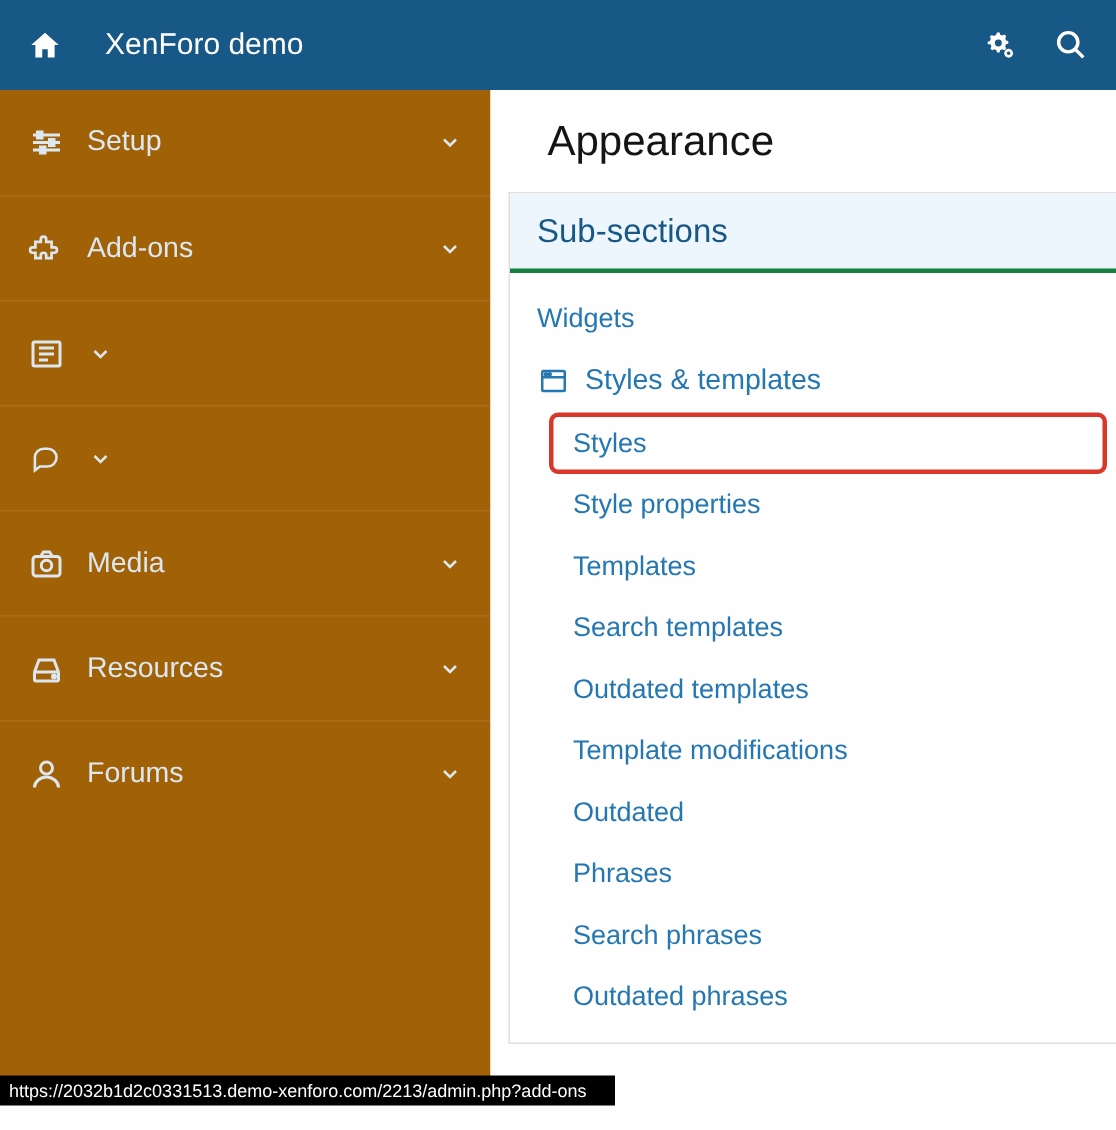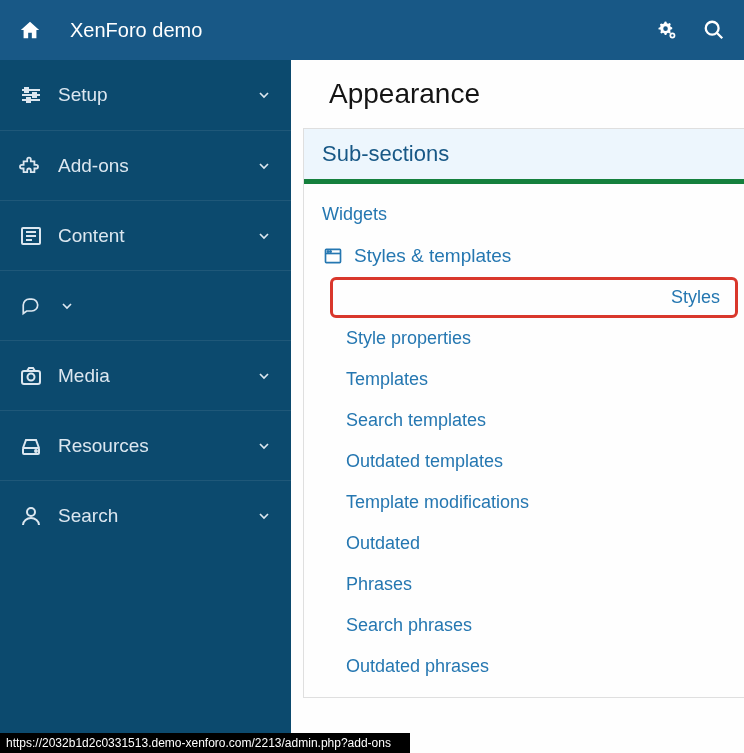--- a/index.html
+++ b/index.html
@@ -44,22 +44,22 @@
       cursor: pointer;
       display: flex;
       align-items: center;
       justify-content: center;
     }
     .container {
       display: flex;
       height: calc(100% - 60px - 20px);
     }
     .sidebar {
-      width: 291px;
-      background: #0c4a6e;
+      width: 327px;
+      background: #a16207;
       color: #fff;
       overflow-y: auto;
     }
     .sidebar-item {
       display: flex;
       align-items: center;
       padding: 0 18px;
       height: 70px;
       cursor: pointer;
       border-top: 1px solid rgba(255,255,255,0.08);
@@ -102,21 +102,21 @@
     .sub-panel {
       border: 1px solid #dfdfdf;
       border-right: none;
       margin-left: 12px;
     }
     .sub-header {
       background: #edf6fd;
       color: #185886;
       font-size: 22px;
       padding: 12px 18px;
-      border-bottom: 5px solid #15803d;
+      border-bottom: 3px solid #15803d;
     }
     .sub-list {
       padding: 10px 0;
     }
     .sub-link {
       display: block;
       padding: 10px 18px;
       color: #2577b1;
       font-size: 18px;
       text-decoration: none;
@@ -145,25 +145,24 @@
       font-size: 18px;
       text-decoration: none;
       cursor: pointer;
     }
     .sub-child.highlighted {
       outline: 3px solid #d9372c;
       outline-offset: -3px;
       border-radius: 6px;
       margin: 0 6px 0 26px;
       padding: 10px 18px 10px 16px;
-      text-align: right;
     }
     .status-bar {
       position: absolute;
-      bottom: 0;
+      bottom: 16px;
       left: 0;
       right: 0;
       height: 20px;
       background: #000;
       color: #fff;
       font-size: 12px;
       display: flex;
       align-items: center;
       padding: 0 6px;
       font-family: Arial, sans-serif;
@@ -235,21 +234,20 @@
     </div>
     <div class="sidebar-item">
       <div class="sidebar-icon">
         <svg viewBox="0 0 24 24" width="24" height="24" fill="none" stroke="#dce7f0" stroke-width="2">
             <rect x="3" y="4" width="18" height="16" rx="1"></rect>
             <line x1="7" y1="8" x2="17" y2="8"></line>
             <line x1="7" y1="12" x2="17" y2="12"></line>
             <line x1="7" y1="16" x2="13" y2="16"></line>
           </svg>
       </div>
-      <span class="sidebar-label">Content</span>
       <div class="sidebar-chevron">
         <svg viewBox="0 0 24 24" width="16" height="16" fill="none" stroke="#dce7f0" stroke-width="2.5">
             <polyline points="6 9 12 15 18 9"></polyline>
           </svg>
       </div>
     </div>
     <div class="sidebar-item">
       <div class="sidebar-icon">
         <svg viewBox="0 0 24 24" width="24" height="24" fill="none" stroke="#dce7f0" stroke-width="2">
             <path d="M20 12a7 7 0 0 1-7 7H7l-4 3v-10a7 7 0 0 1 7-7h3a7 7 0 0 1 7 7z" transform="scale(0.85) translate(2,1)"></path>
@@ -291,21 +289,21 @@
           </svg>
       </div>
     </div>
     <div class="sidebar-item">
       <div class="sidebar-icon">
         <svg viewBox="0 0 24 24" width="24" height="24" fill="none" stroke="#dce7f0" stroke-width="2">
             <circle cx="12" cy="8" r="4"></circle>
             <path d="M4 21c0-4 4-7 8-7s8 3 8 7"></path>
           </svg>
       </div>
-      <span class="sidebar-label">Search</span>
+      <span class="sidebar-label">Forums</span>
       <div class="sidebar-chevron">
         <svg viewBox="0 0 24 24" width="16" height="16" fill="none" stroke="#dce7f0" stroke-width="2.5">
             <polyline points="6 9 12 15 18 9"></polyline>
           </svg>
       </div>
     </div>
   </div>
 
   <div class="main">
     <h1 class="page-title">Appearance</h1>

